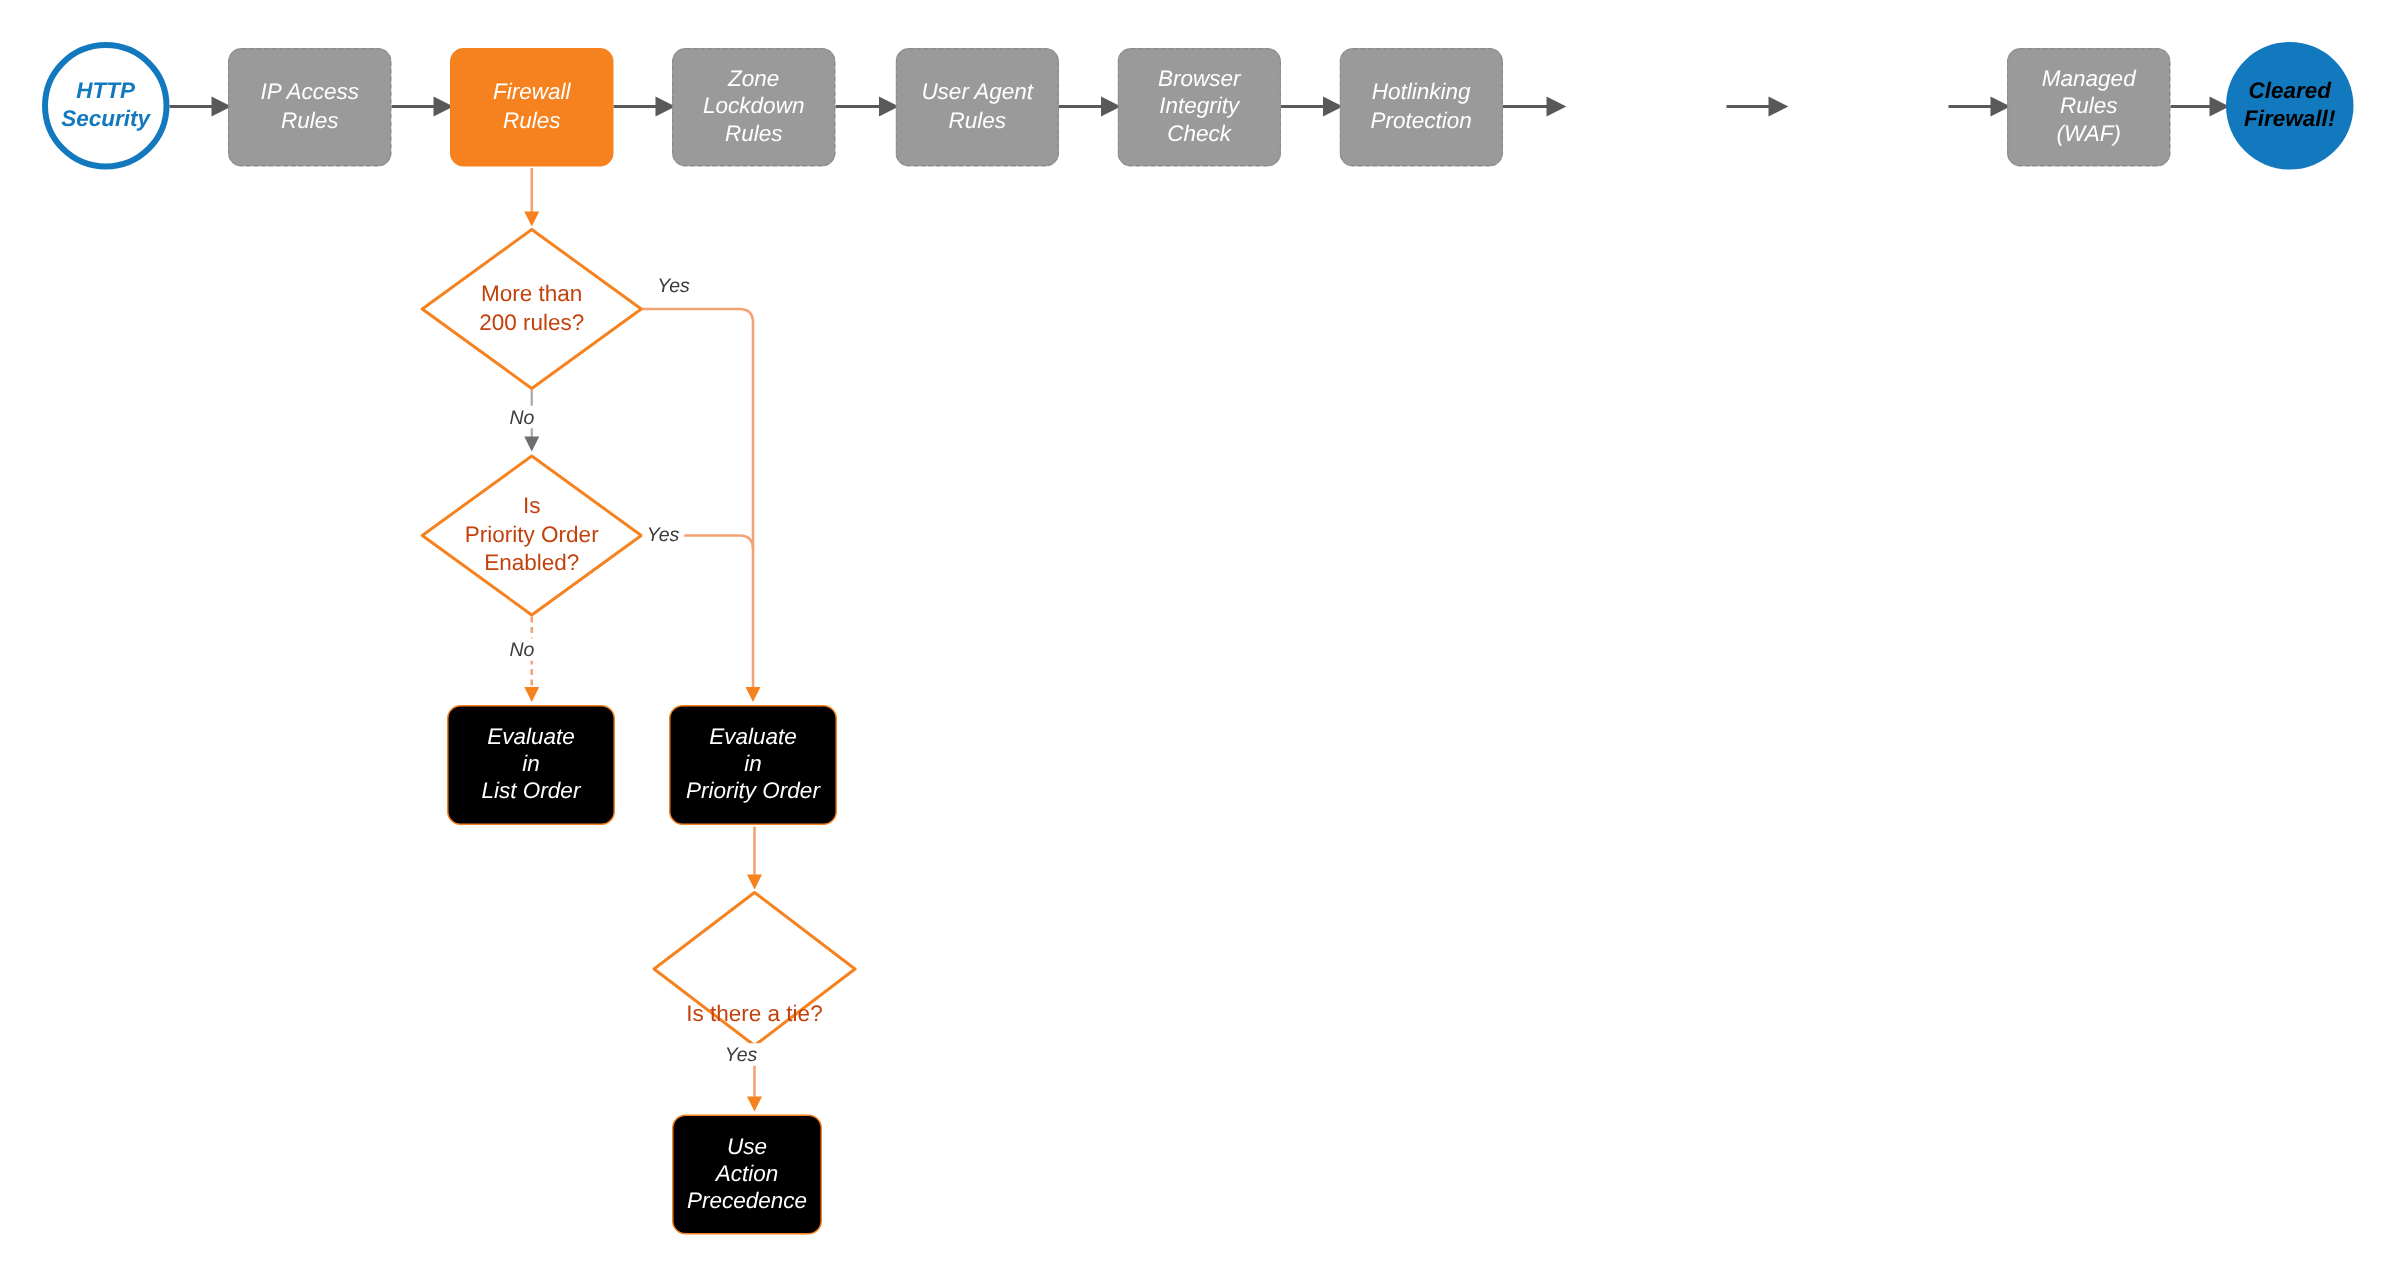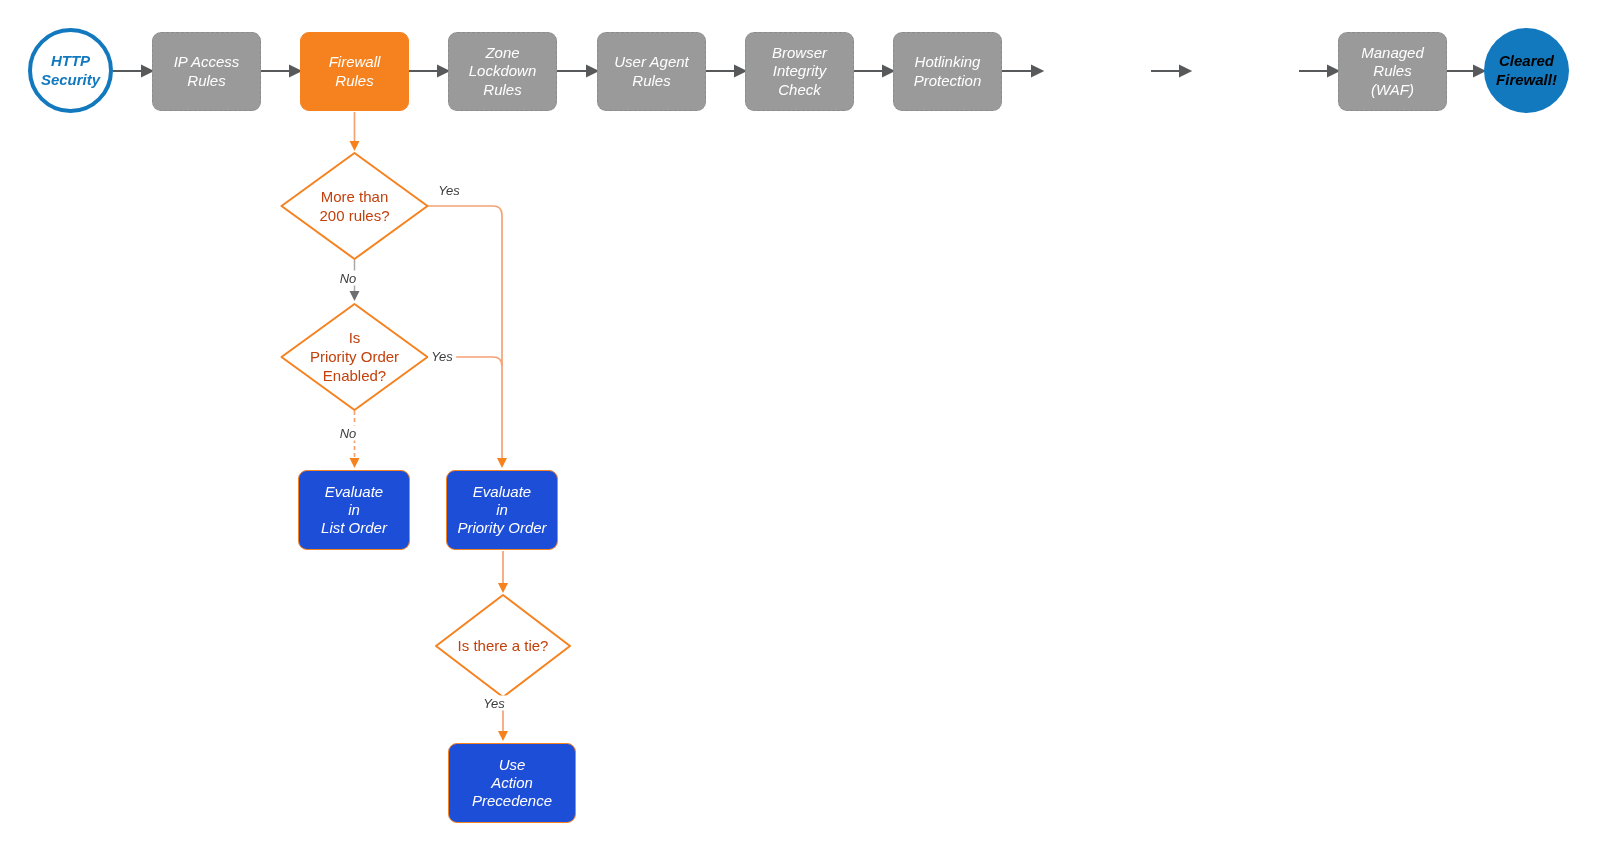--- a/index.html
+++ b/index.html
@@ -18,25 +18,25 @@
     background:#9A9A9A;color:#ffffff;border:1px dashed #8B8B8B;
   }
   .step.orange{background:#F6821F;border:1px solid #F6821F;text-align:center;}
   .circle{
     width:85px;height:85px;border-radius:50%;top:28px;
     font-weight:bold;font-size:15px;
   }
   .circle.start{left:28px;border:4px solid #1379BF;color:#1379BF;background:#ffffff;}
   .circle.end{left:1484px;background:#1379BF;color:#000000;border:none;}
   .action{
-    background:#1d4ed8;color:#ffffff;border:1px solid #F6821F;
+    background:#000000;color:#ffffff;border:1px solid #F6821F;
   }
   .action.list{left:298px;top:470px;width:112px;height:80px;}
   .action.priority{left:446px;top:470px;width:112px;height:80px;}
-  .action.precedence{left:448px;top:743px;width:128px;height:80px;text-align:center;}
+  .action.precedence{left:448px;top:743px;width:100px;height:80px;text-align:center;}
   .dlabel{
     position:absolute;transform:translate(-50%,-50%);text-align:center;
     white-space:pre-line;color:#c2410c;font-size:15px;line-height:1.28;
     font-style:normal;width:140px;z-index:3;
   }
   .elabel{
     position:absolute;transform:translate(-50%,-50%);
     font-style:italic;color:#3B3B3B;font-size:13px;z-index:3;
   }
   .elabel.bg{background:#ffffff;padding:0 3px;}
@@ -120,21 +120,21 @@
 (WAF)</div>
 
   <div class="node circle end">Cleared
 Firewall!</div>
 
   <div class="dlabel" style="left:354.5px;top:206px">More than
 200 rules?</div>
   <div class="dlabel" style="left:354.5px;top:357px">Is
 Priority Order
 Enabled?</div>
-  <div class="dlabel" style="left:503px;top:646px">Is there a tie?</div>
+  <div class="dlabel" style="left:503px;top:676px">Is there a tie?</div>
 
   <div class="elabel" style="left:449px;top:190px">Yes</div>
   <div class="elabel bg" style="left:348px;top:278px">No</div>
   <div class="elabel bg" style="left:442px;top:356px">Yes</div>
   <div class="elabel bg" style="left:348px;top:433px">No</div>
   <div class="elabel bg" style="left:494px;top:703px">Yes</div>
 
   <div class="node action list">Evaluate
 in
 List Order</div>

